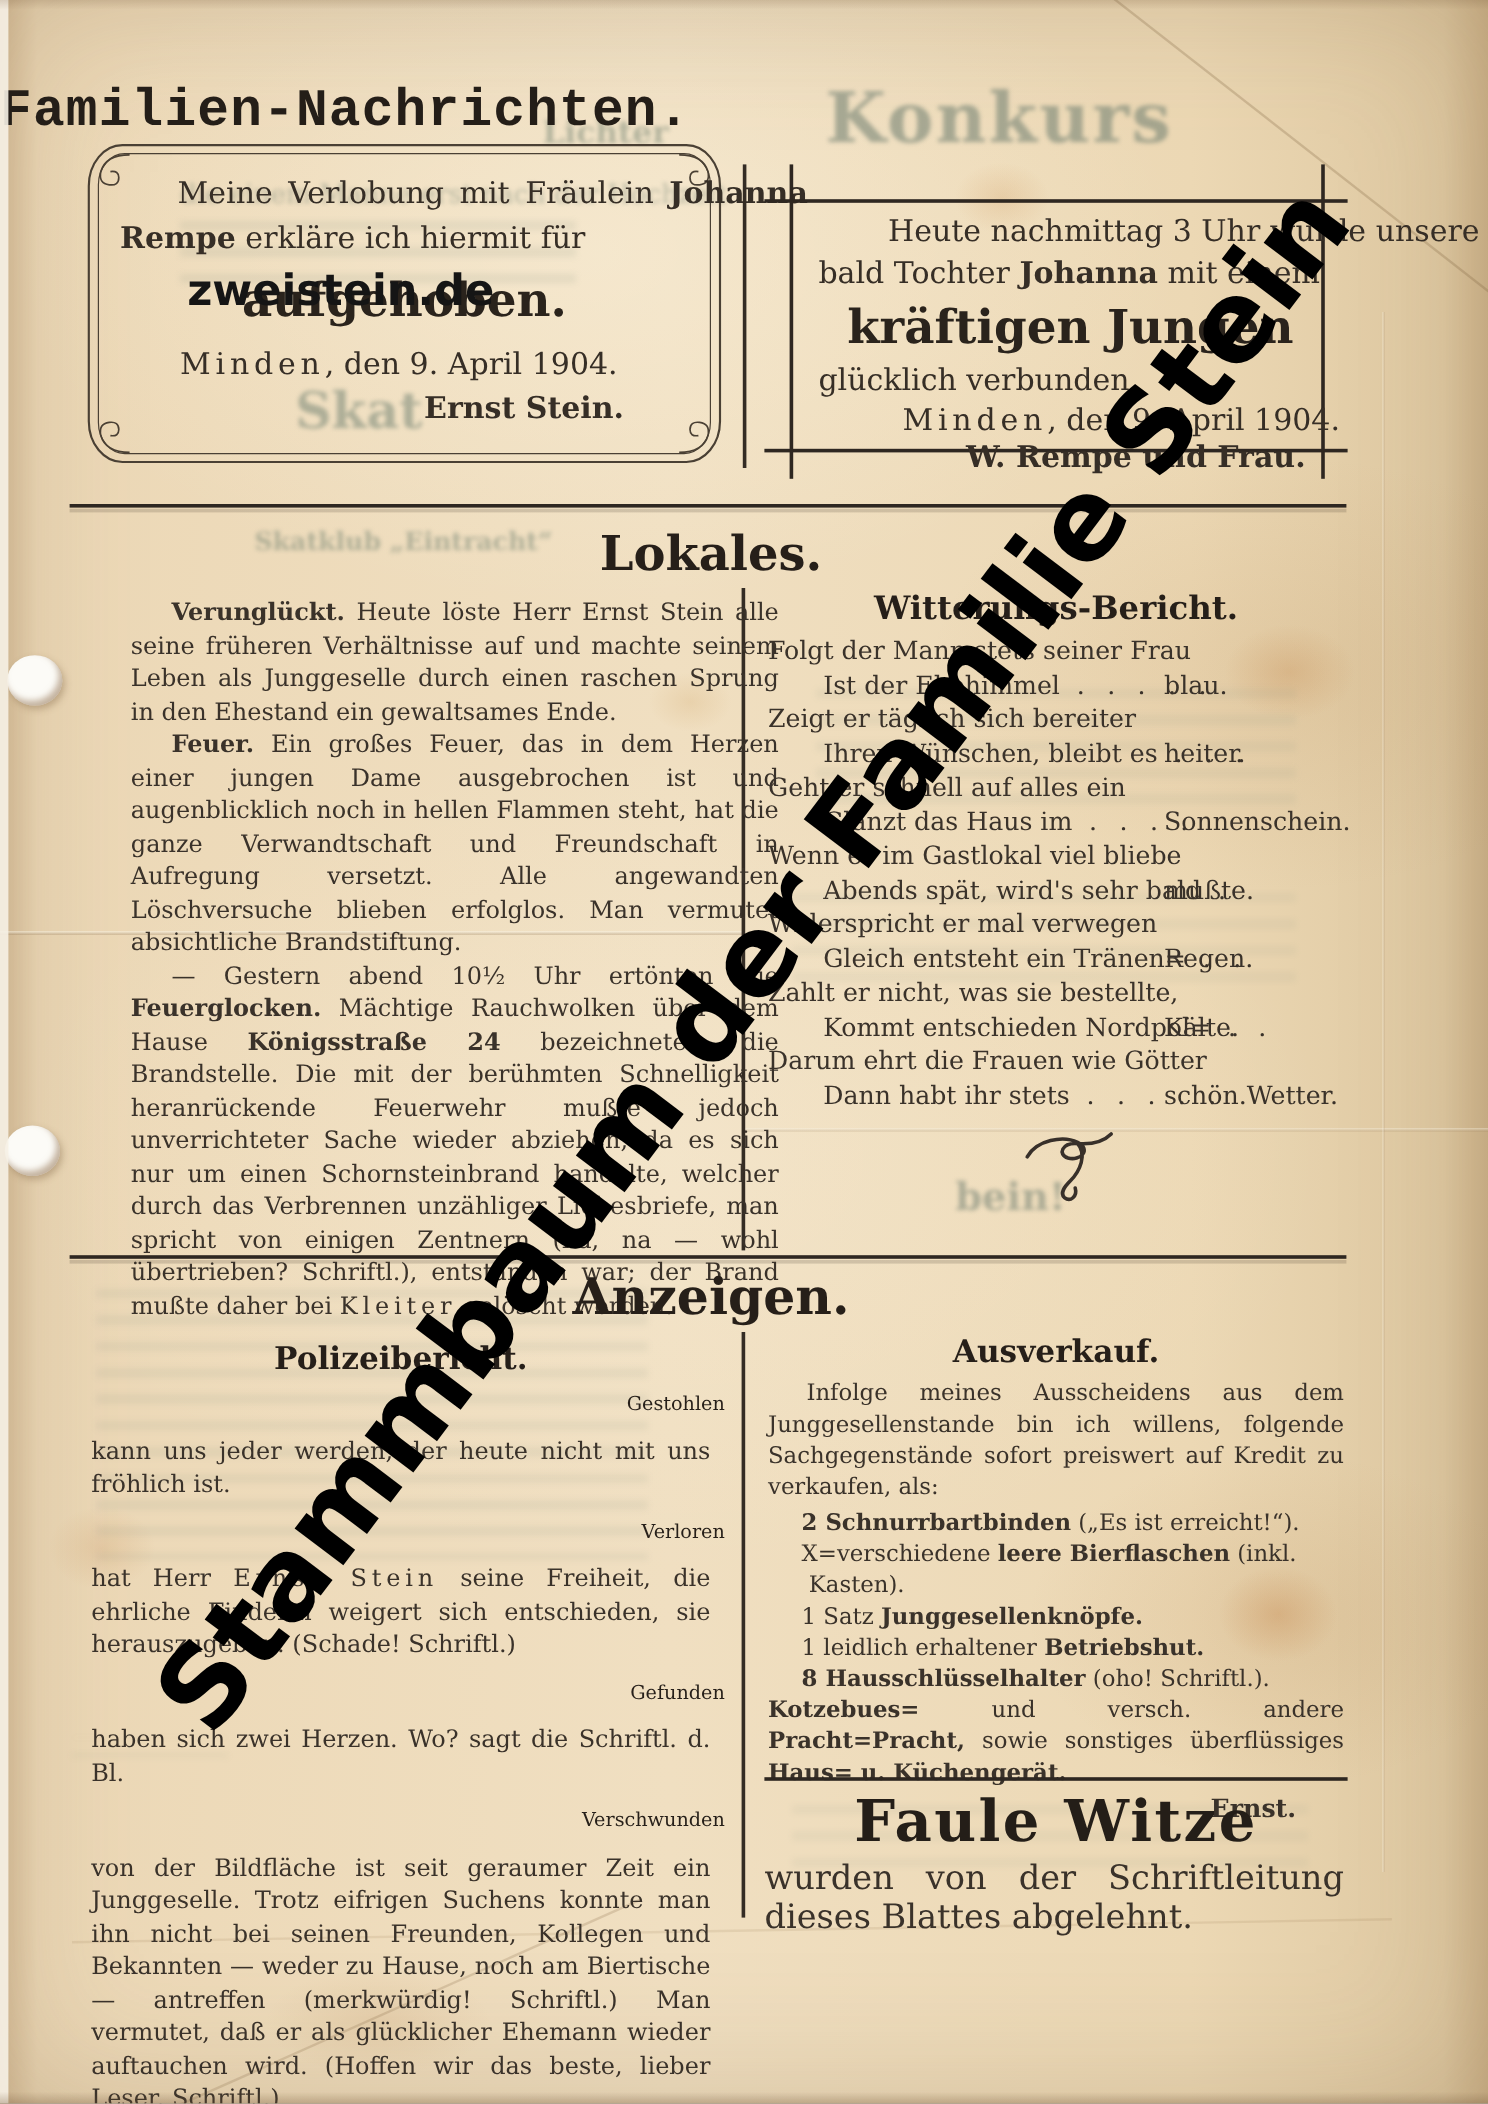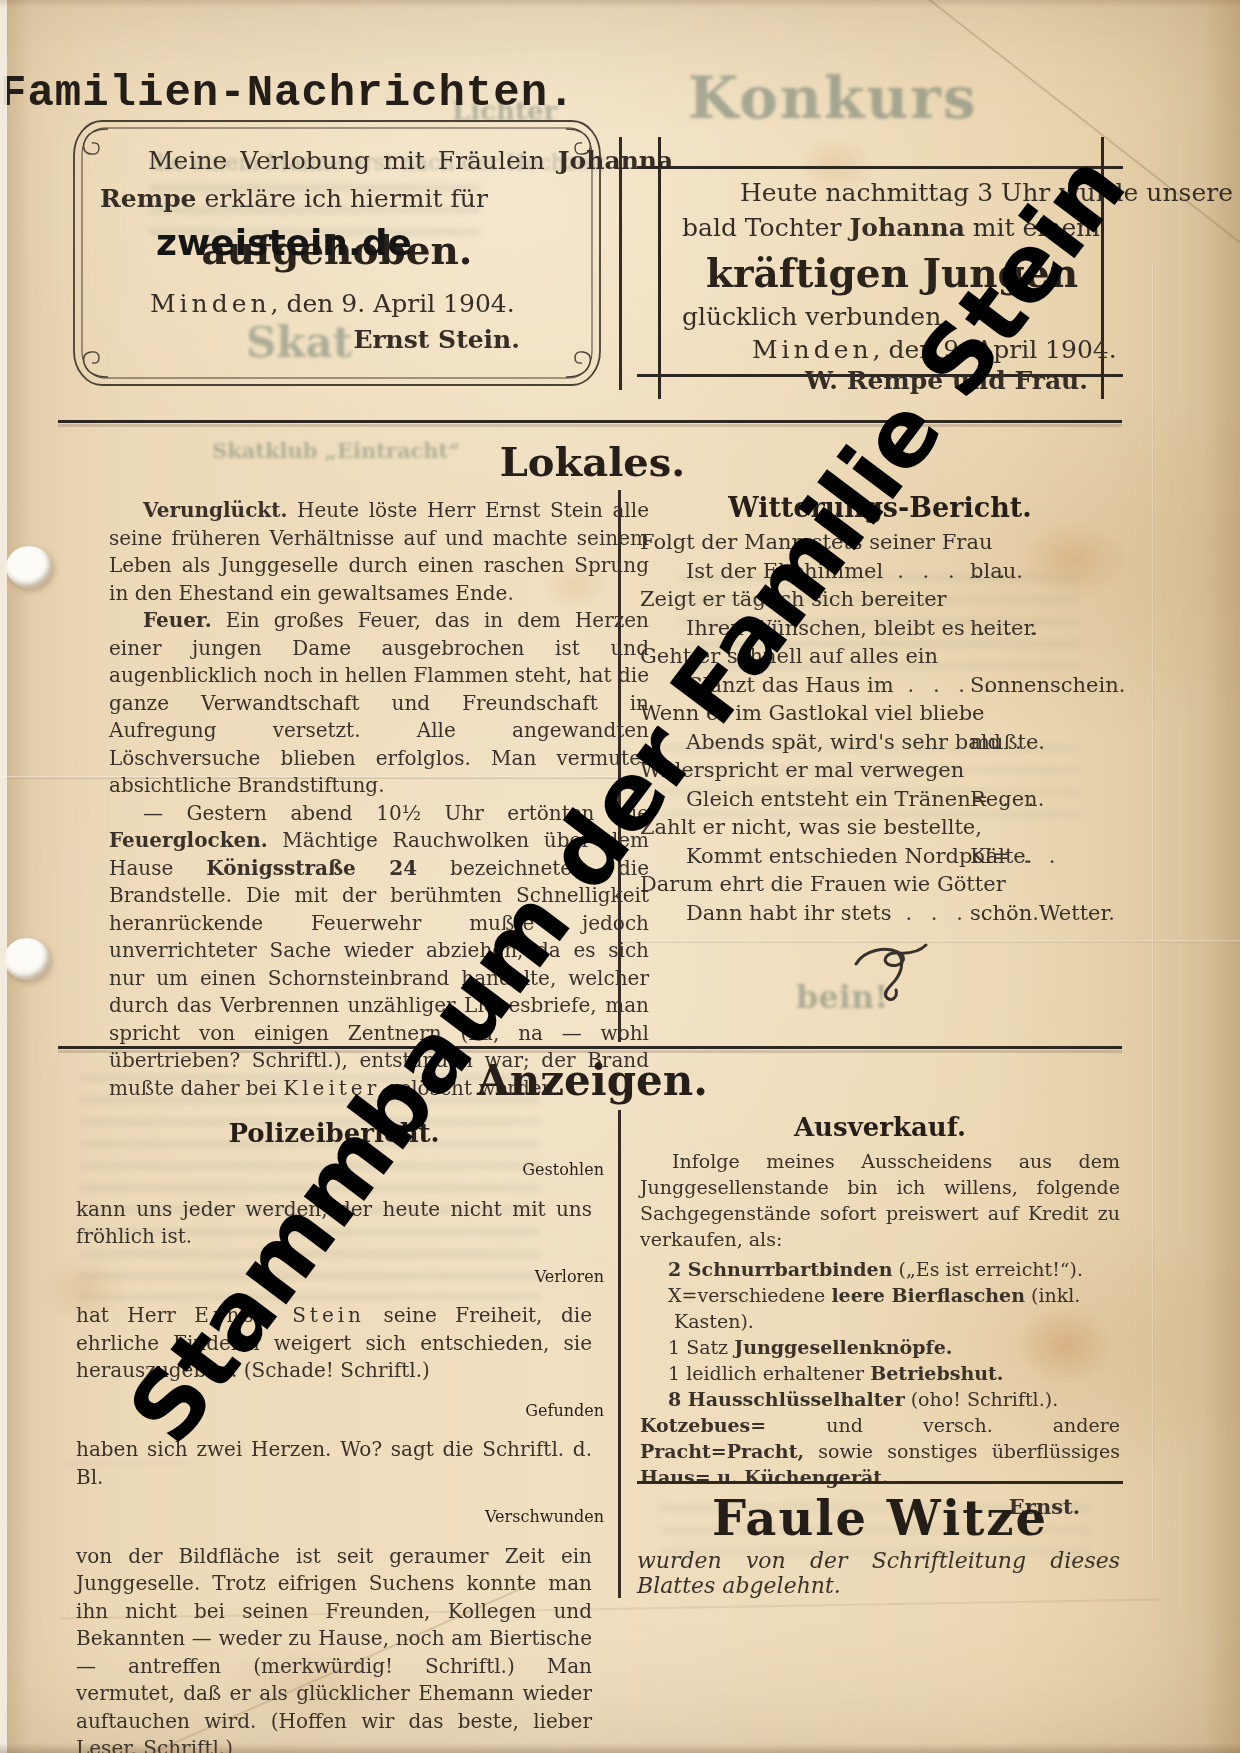--- a/index.html
+++ b/index.html
@@ -117,21 +117,21 @@
 
   .aus-title{position:absolute;left:640px;top:1112px;width:480px;text-align:center;font-size:26px;font-weight:bold;color:#261f19;}
   .aus-body{position:absolute;left:640px;top:1148px;width:480px;font-size:19px;line-height:26px;}
   .aus-intro{text-align:justify;text-indent:32px;margin:0;}
   .aus-items{margin-top:4px;}
   .aus-item{padding-left:34px;text-indent:-6px;margin:0;}
   .aus-item.flush{padding-left:0;text-indent:0;text-align:justify;}
   .aus-sign{text-align:right;padding-right:40px;font-weight:bold;margin-top:4px;font-size:21px;}
 
   .fw-title{position:absolute;left:640px;top:1490px;width:480px;text-align:center;font-size:48px;font-weight:bold;color:#241e18;letter-spacing:2px;}
-  .fw-text{position:absolute;left:637px;top:1548px;width:483px;font-size:22px;text-align:justify;font-style:italic;}
+  .fw-text{position:absolute;left:637px;top:1548px;width:483px;font-size:28px;text-align:justify;}
   .fw-text .inner{display:inline-block;width:100%;}
 
   
   .wm-diagonal{position:absolute;left:108px;top:1398px;transform:rotate(-53deg);transform-origin:0 0;
     font-family:"DejaVu Sans",sans-serif;font-weight:bold;font-size:93px;color:#000;white-space:nowrap;z-index:50;}
   .wm-site{position:absolute;left:156px;top:222px;font-family:"DejaVu Sans",sans-serif;font-size:36px;font-weight:600;color:#151515;z-index:50;}
 </style>
 </head>
 <body>
 

